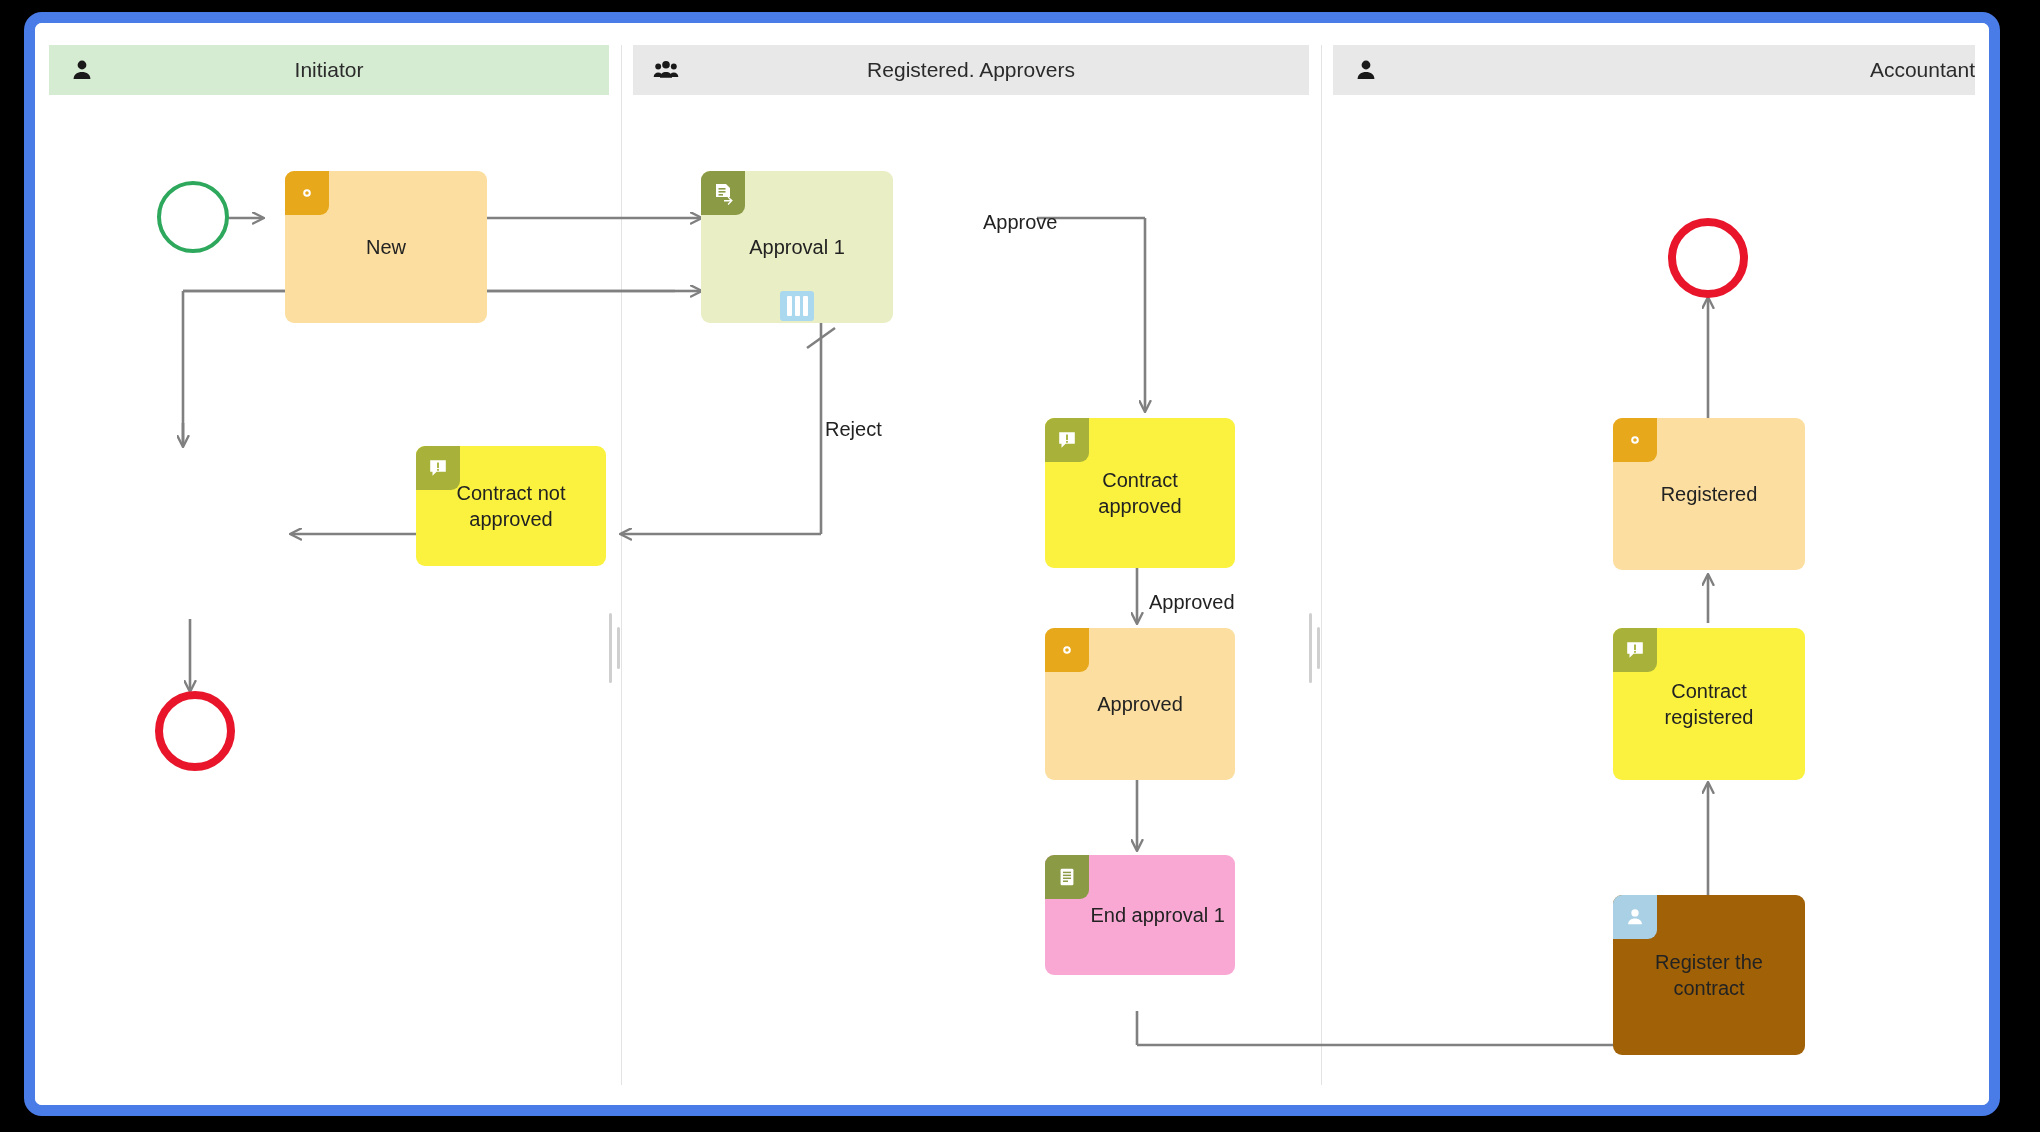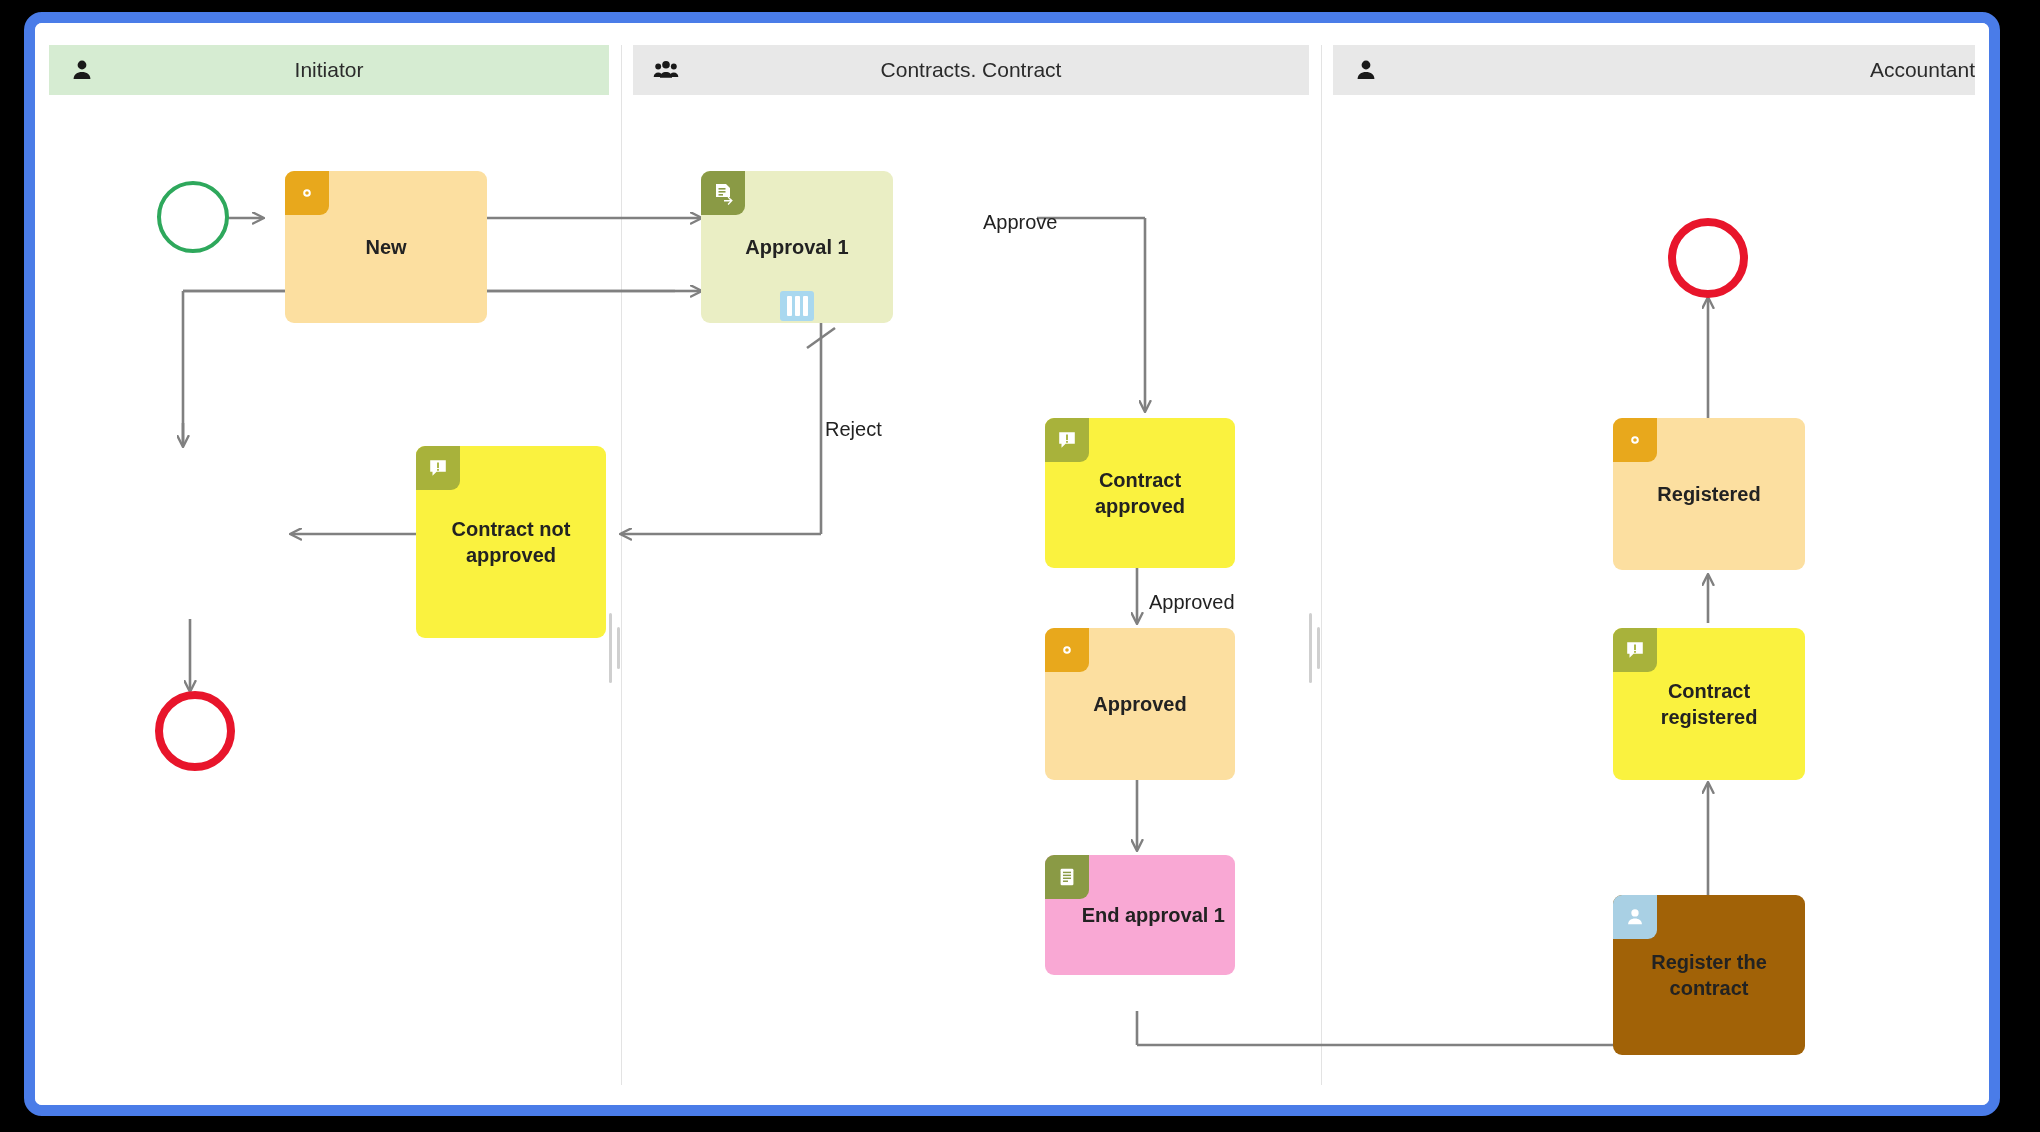--- a/index.html
+++ b/index.html
@@ -21,21 +21,21 @@
   
   .handle{position:absolute;width:14px;height:70px;}
   .handle i{position:absolute;display:block;background:#cfcfcf;border-radius:2px;}
   .handle i.a{left:0;top:0;width:3px;height:70px;}
   .handle i.b{left:8px;top:14px;width:3px;height:42px;}
 
   
   .node{position:absolute;border-radius:9px;box-sizing:border-box;
         display:flex;align-items:center;justify-content:center;text-align:center;
         font-size:20px;line-height:1.32;color:#222;padding:4px 10px;}
-  .node .label{white-space:pre-line;z-index:2;font-weight:bold;}
+  .node .label{white-space:pre-line;z-index:2;}
   .badge{position:absolute;left:0;top:0;width:44px;height:44px;
          border-radius:9px 0 9px 0;display:flex;align-items:center;justify-content:center;}
   .badge svg{display:block;}
   .mi{position:absolute;left:50%;bottom:2px;transform:translateX(-50%);
       width:34px;height:30px;background:#a9d8ef;border-radius:3px;
       display:flex;align-items:center;justify-content:center;gap:3px;}
   .mi b{display:block;width:5px;height:20px;background:#fff;border-radius:1px;}
 
   
   .event{position:absolute;border-radius:50%;box-sizing:border-box;background:#fff;}
@@ -78,21 +78,21 @@
     <span class="licon">
       <svg width="30" height="24" viewBox="0 0 30 24">
         <circle cx="6" cy="8" r="3.4" fill="#1a1a1a"></circle>
             <path d="M0.8 20c0-3.4 2.4-5.2 5.2-5.2s5.2 1.8 5.2 5.2z" fill="#1a1a1a"></path>
         <circle cx="24" cy="8" r="3.4" fill="#1a1a1a"></circle>
             <path d="M18.8 20c0-3.4 2.4-5.2 5.2-5.2s5.2 1.8 5.2 5.2z" fill="#1a1a1a"></path>
         <circle cx="15" cy="6" r="4.4" fill="#1a1a1a"></circle>
             <path d="M8 21c0-4.4 3.2-6.6 7-6.6s7 2.2 7 6.6z" fill="#1a1a1a"></path>
       </svg>
     </span>
-    <span>Contracts. Contract</span>
+    <span>Registered. Approvers</span>
   </div>
 
   <div class="lane-hdr" style="left:1298px;top:22px;width:642px;background:#e8e8e8;justify-content:flex-end;">
     <span class="licon">
       <svg width="24" height="24" viewBox="0 0 24 24">
             <circle cx="12" cy="7" r="4.4" fill="#1a1a1a"></circle>
             <path d="M3.6 21c0-4.6 3.8-7 8.4-7s8.4 2.4 8.4 7z" fill="#1a1a1a"></path>
           </svg>
     </span>
     <span>Accountant</span>
@@ -160,21 +160,21 @@
     <span class="badge" style="background:#e8a81c;">
       <svg width="24" height="24" viewBox="0 0 24 24">
             <path fill="#fff" d="M12 8.2a3.8 3.8 0 100 7.6 3.8 3.8 0 000-7.6zm0 5.6a1.8 1.8 0 110-3.6 1.8 1.8 0 010 3.6z"></path>
             <path fill="#fff" d="M20.6 13.6l-1.7-.3a7 7 0 00-.5-1.2l1-1.4-1.9-1.9-1.4 1a7 7 0 00-1.2-.5L14.6 7.6h-2.6l-.3 1.7a7 7 0 00-1.2.5l-1.4-1-1.9 1.9 1 1.4a7 7 0 00-.5 1.2l-1.7.3v2.6l1.7.3c.1.4.3.8.5 1.2l-1 1.4 1.9 1.9 1.4-1c.4.2.8.4 1.2.5l.3 1.7h2.6l.3-1.7c.4-.1.8-.3 1.2-.5l1.4 1 1.9-1.9-1-1.4c.2-.4.4-.8.5-1.2l1.7-.3z" opacity="0"></path>
           </svg>
     </span>
     <span class="label">New</span>
   </div>
 
 
-  <div class="node" style="left:381px;top:423px;width:190px;height:192px;background:#faf23f;align-items:center;">
+  <div class="node" style="left:381px;top:423px;width:190px;height:120px;background:#faf23f;align-items:center;">
     <span class="badge" style="background:#a8b23b;">
       <svg width="22" height="22" viewBox="0 0 24 24">
             <path fill="#fff" d="M3.5 3.5h17v12.5h-10l-4.5 4.5v-4.5h-2.5z"></path>
             <rect x="11" y="6" width="2" height="6" fill="#a8b23b"></rect>
             <rect x="11" y="13" width="2" height="2" fill="#a8b23b"></rect>
           </svg>
     </span>
     <span class="label">Contract not
 approved</span>
   </div>

